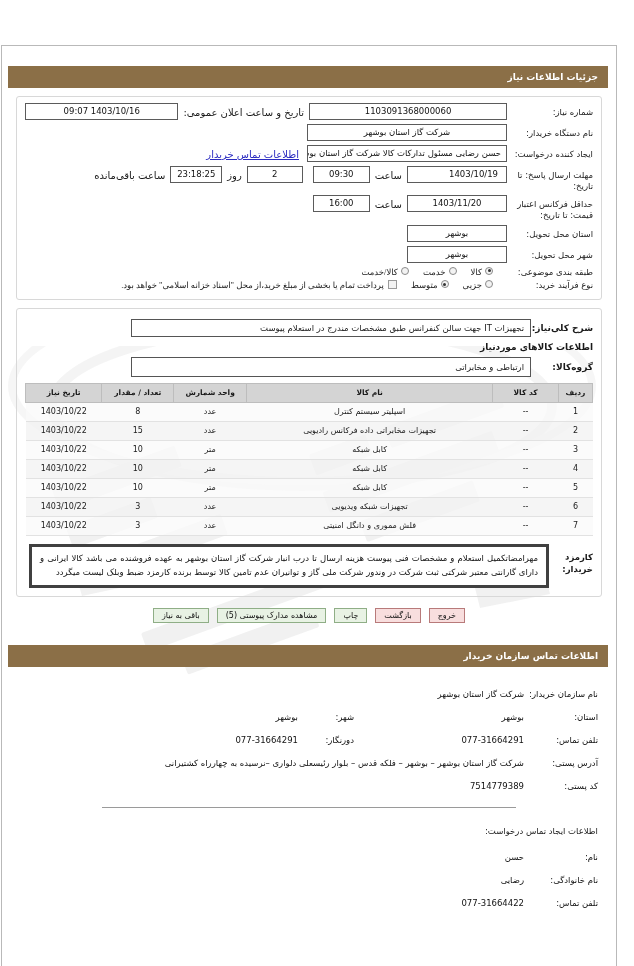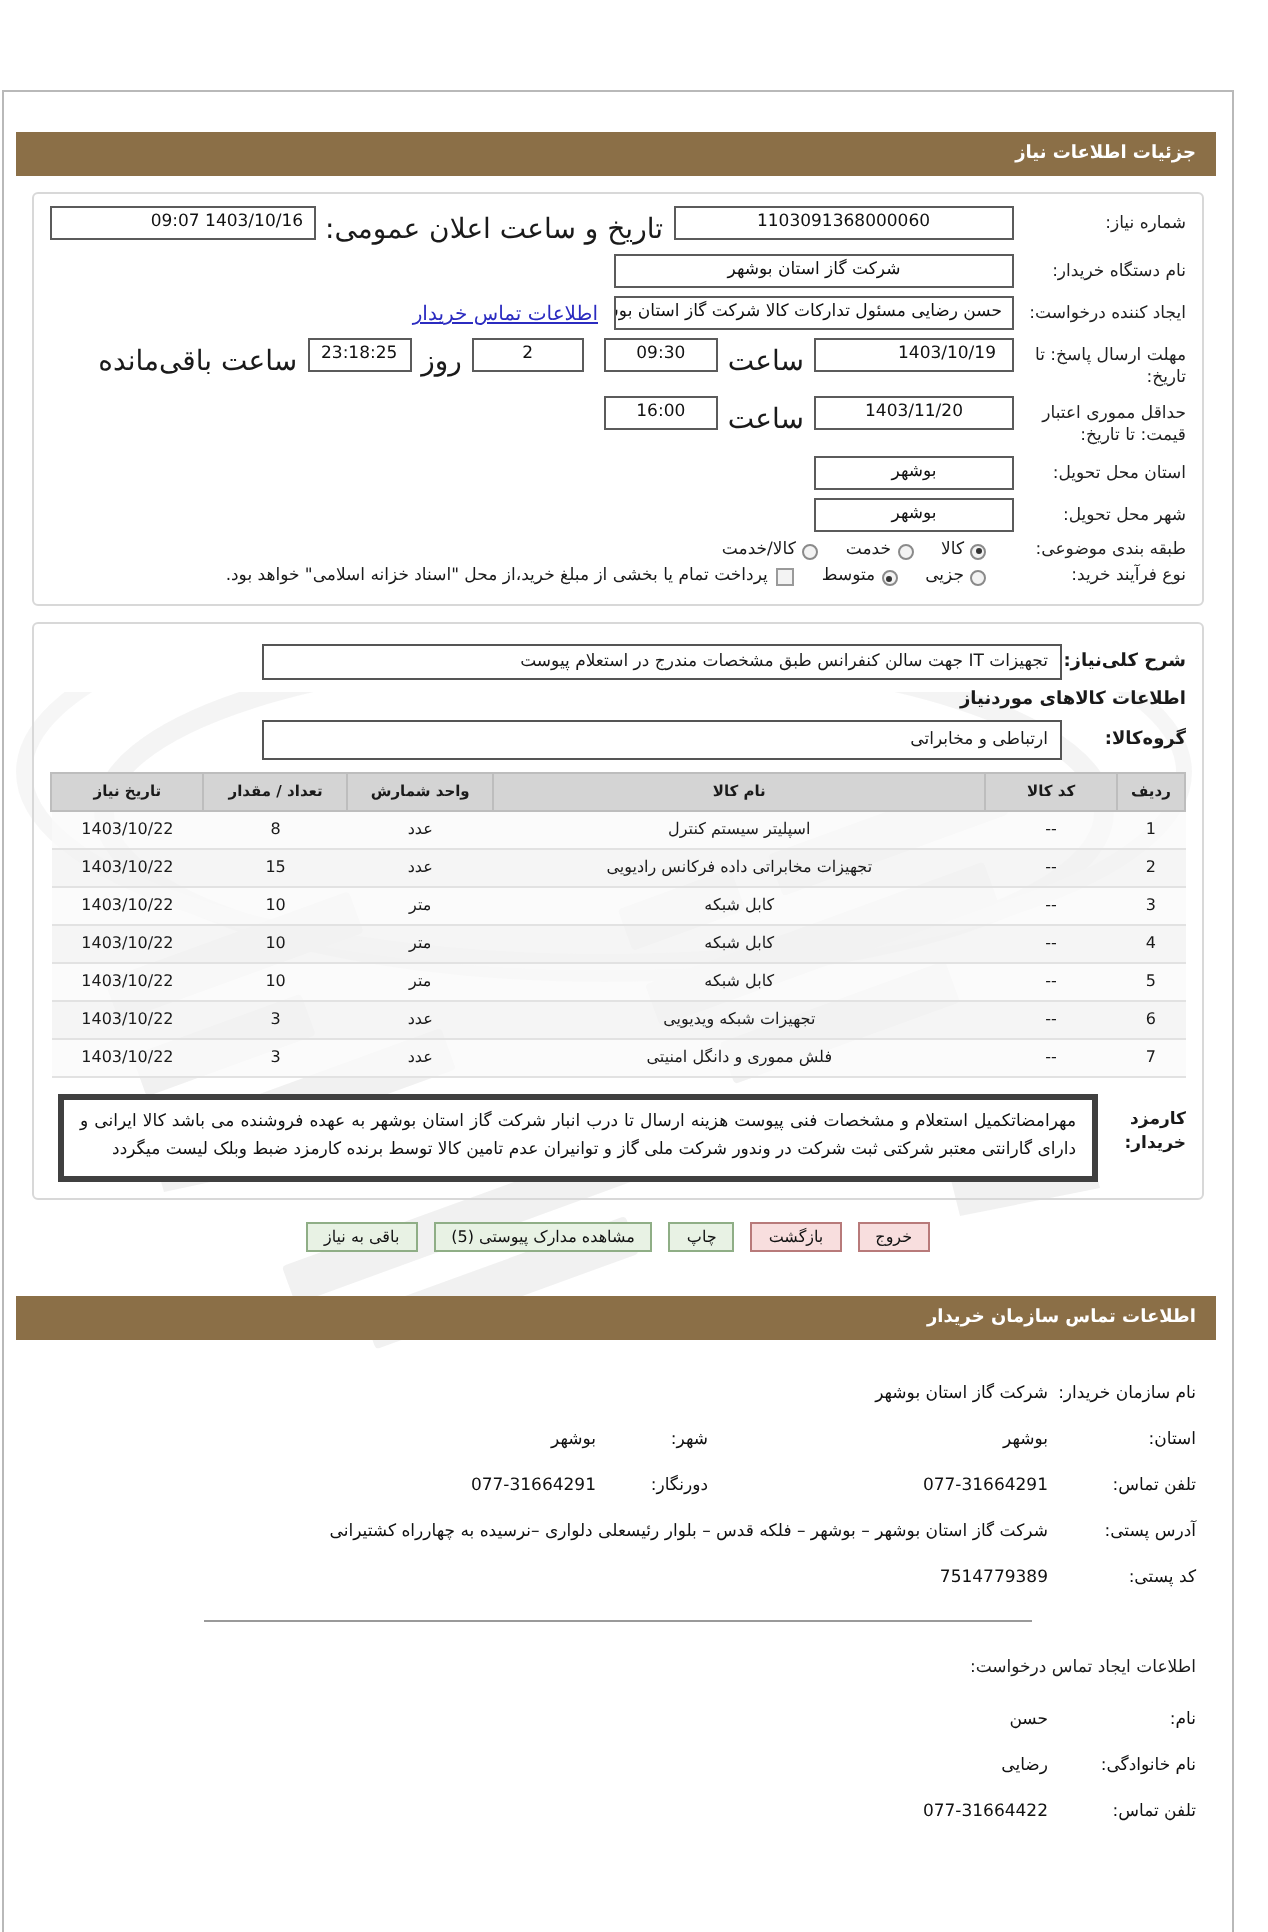--- a/index.html
+++ b/index.html
@@ -104,40 +104,40 @@
     color: #111;
     overflow: hidden;
     white-space: nowrap;
   }
   .fld.num    { width: 200px; }
   .fld.time   { width: 55px;  text-align: center; }
   .fld.days   { width: 56px;  text-align: center; }
   .fld.clock  { width: 57px;  text-align: center; }
   .inline-lbl {
     padding: 4px 5px 0 5px;
-    font-size: 14px;
+    font-size: 10px;
     white-space: nowrap;
   }
   .link {
     color: #2b2bc0;
     text-decoration: underline;
     font-size: 10px;
     padding-top: 4px;
     white-space: nowrap;
     cursor: pointer;
   }
 
   
   .radio-row {
     display: flex;
     align-items: center;
     margin-top: 3px;
     font-size: 8.5px;
   }
-  .radio-grp { display: flex; align-items: flex-end; margin-right: 14px; }
+  .radio-grp { display: flex; align-items: flex-start; margin-right: 14px; font-family: Liberation Serif, serif; }
   .rd {
     display: inline-block;
     width: 8px; height: 8px;
     border: 1px solid #8a8a8a;
     border-radius: 50%;
     background: #f3f3f3;
     margin-left: 3px;
     box-sizing: border-box;
     position: relative;
   }
@@ -322,21 +322,21 @@
   <div class="content">
 
     <div class="bar" id="bar-main">جزئیات اطلاعات نیاز</div>
 
     <div class="panel">
 
       <div class="row">
         <div class="lbl">شماره نیاز:</div>
         <div class="fld num">1103091368000060</div>
         <div class="inline-lbl">تاریخ و ساعت اعلان عمومی:</div>
-        <div class="fld" style="width:155px;text-align:right;">1403/10/16 09:07</div>
+        <div class="fld" style="width:155px;text-align:center;">1403/10/16 09:07</div>
       </div>
 
       <div class="row">
         <div class="lbl">نام دستگاه خریدار:</div>
         <div class="fld" style="width:200px;">شرکت گاز استان بوشهر</div>
       </div>
 
       <div class="row">
         <div class="lbl">ایجاد کننده درخواست:</div>
         <div class="fld" style="width:200px;">حسن  رضایی مسئول تدارکات کالا شرکت گاز استان بوشهر</div>
@@ -348,21 +348,21 @@
         <div class="fld" style="width:100px;padding-left:38px;">1403/10/19</div>
         <div class="inline-lbl">ساعت</div>
         <div class="fld clock">09:30</div>
         <div class="fld days" style="margin-right:10px;">2</div>
         <div class="inline-lbl">روز</div>
         <div class="fld time" style="width:52px;">23:18:25</div>
         <div class="inline-lbl">ساعت باقی‌مانده</div>
       </div>
 
       <div class="row">
-        <div class="lbl">حداقل مموری اعتبار قیمت: تا تاریخ:</div>
+        <div class="lbl">حداقل فرکانس اعتبار قیمت: تا تاریخ:</div>
         <div class="fld" style="width:100px;">1403/11/20</div>
         <div class="inline-lbl">ساعت</div>
         <div class="fld clock">16:00</div>
       </div>
 
       <div class="row">
         <div class="lbl">استان محل تحویل:</div>
         <div class="fld" style="width:100px;">بوشهر</div>
       </div>
 

